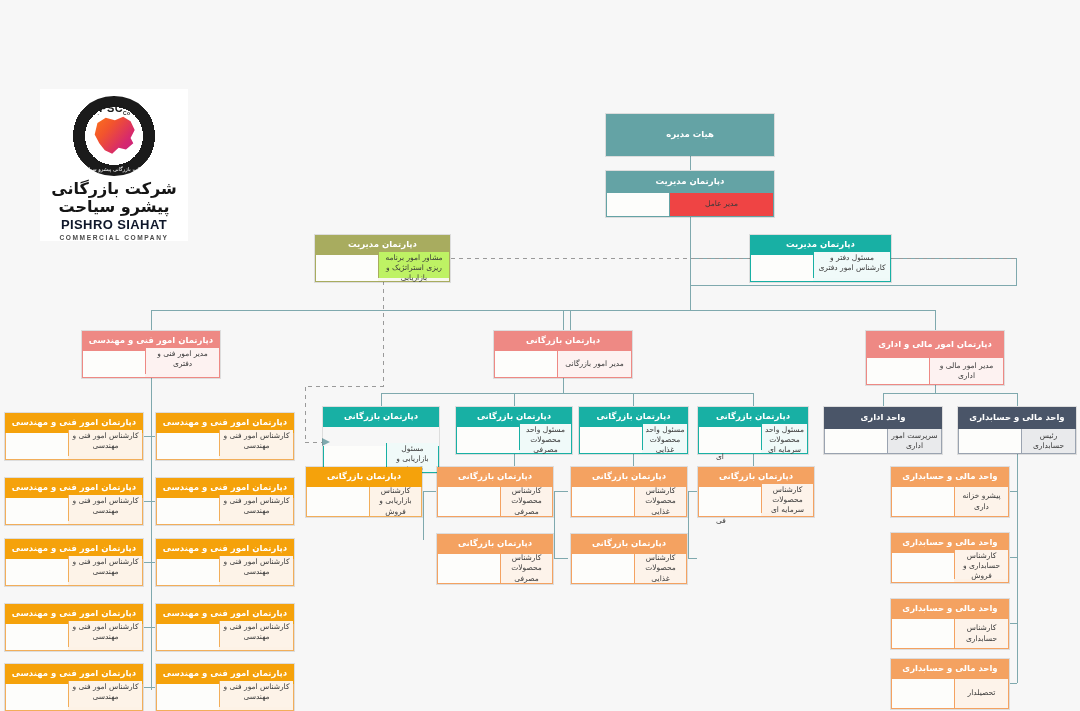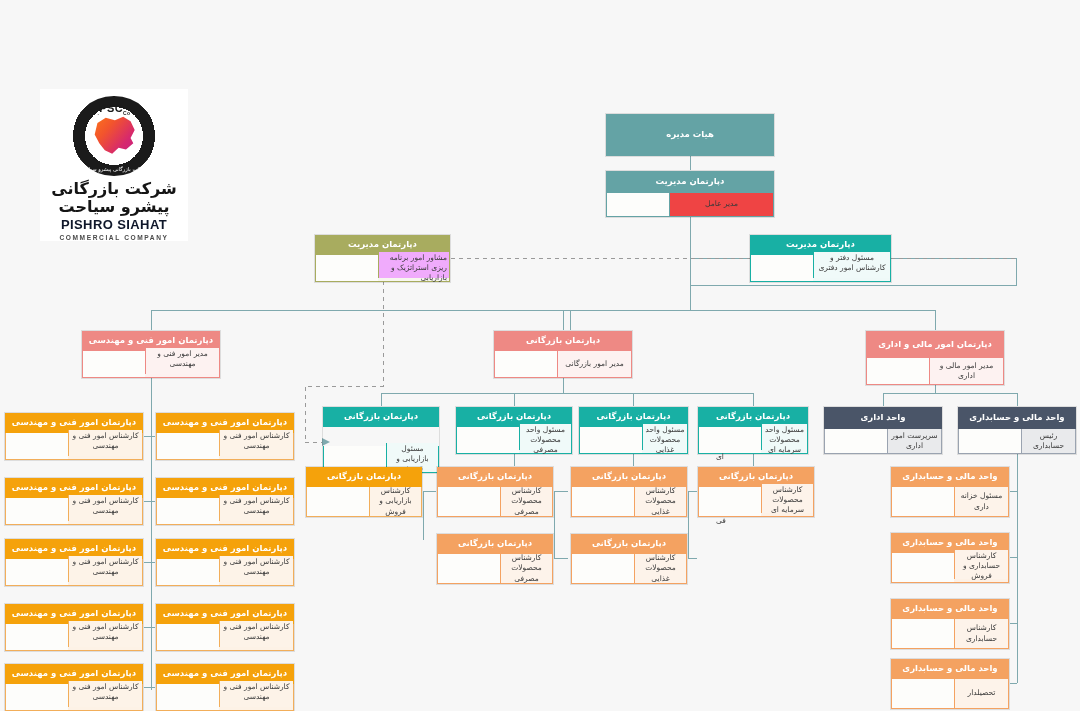--- a/index.html
+++ b/index.html
@@ -61,21 +61,21 @@
   .p-teal      .hdr{background:#64A3A5;}
   .p-teal      .body{border:1px solid #64A3A5;border-top:none;background:#f2f7f7;}
   .p-teal      .cellA{border-left:1px solid #64A3A5;background:#ef4444;}
 
   .p-teal2     .hdr{background:#18B0A4;}
   .p-teal2     .body{border:1px solid #18B0A4;border-top:none;background:#eff9f8;}
   .p-teal2     .cellA{border-left:1px solid #18B0A4;background:#f0faf9;}
 
   .p-olive     .hdr{background:#A8AC5F;}
   .p-olive     .body{border:1px solid #A8AC5F;border-top:none;background:#f7f7ee;}
-  .p-olive     .cellA{border-left:1px solid #A8AC5F;background:#f0abfc;text-align:right;}
+  .p-olive     .cellA{border-left:1px solid #A8AC5F;background:#bef264;}
 
   .p-salmon    .hdr{background:#EE8984;}
   .p-salmon    .body{border:1px solid #EE8984;border-top:none;background:#fdf1f0;}
   .p-salmon    .cellA{border-left:1px solid #EE8984;background:#fdf2f1;}
 
   .p-orange    .hdr{background:#F5A20B;}
   .p-orange    .body{border:1px solid #F2AE5A;border-top:none;background:#fdf2e6;}
   .p-orange    .cellA{border-left:1px solid #F2AE5A;background:#fdf3e8;}
 
   .p-orange2   .hdr{background:#F4A261;}
@@ -254,21 +254,21 @@
       <div class="node p-teal2 ovf" style="left: 749px; top: 234px; width: 143px;">
         <div class="hdr" style="height: 20px;">دپارتمان مدیریت</div>
         <div class="body" style="height: 27px; margin-left: 11px;">
           <div class="cellA">مسئول دفتر و کارشناس امور دفتری</div>
           <div class="cellB"></div>
         </div>
       </div>
       <div class="node p-salmon ovf" style="left: 81px; top: 330px; width: 140px;">
         <div class="hdr" style="height: 20px;">دپارتمان امور فنی و مهندسی</div>
         <div class="body" style="height: 27px;">
-          <div class="cellA">مدیر امور فنی و مهندسی</div>
+          <div class="cellA">مدیر امور فنی و دفتری</div>
           <div class="cellB"></div>
         </div>
       </div>
       <div class="node p-salmon" style="left: 493px; top: 330px; width: 140px;">
         <div class="hdr" style="height: 20px;">دپارتمان بازرگانی</div>
         <div class="body" style="height: 27px;">
           <div class="cellA">مدیر امور بازرگانی</div>
           <div class="cellB"></div>
         </div>
       </div>
@@ -359,21 +359,21 @@
       <div class="node p-orange2" style="left: 570px; top: 533px; width: 118px;">
         <div class="hdr" style="height: 20px;">دپارتمان بازرگانی</div>
         <div class="body" style="height: 30px;">
           <div class="cellA">کارشناس محصولات غذایی</div>
           <div class="cellB"></div>
         </div>
       </div>
       <div class="node p-orange2" style="left: 890px; top: 466px; width: 120px;">
         <div class="hdr" style="height: 20px;">واحد مالی و حسابداری</div>
         <div class="body" style="height: 30px;">
-          <div class="cellA">مسئول خزانه داری</div>
+          <div class="cellA">پیشرو خزانه داری</div>
           <div class="cellB"></div>
         </div>
       </div>
       <div class="node p-orange2 ovf" style="left: 890px; top: 532px; width: 120px;">
         <div class="hdr" style="height: 20px;">واحد مالی و حسابداری</div>
         <div class="body" style="height: 30px;">
           <div class="cellA">کارشناس حسابداری و فروش</div>
           <div class="cellB"></div>
         </div>
       </div>

